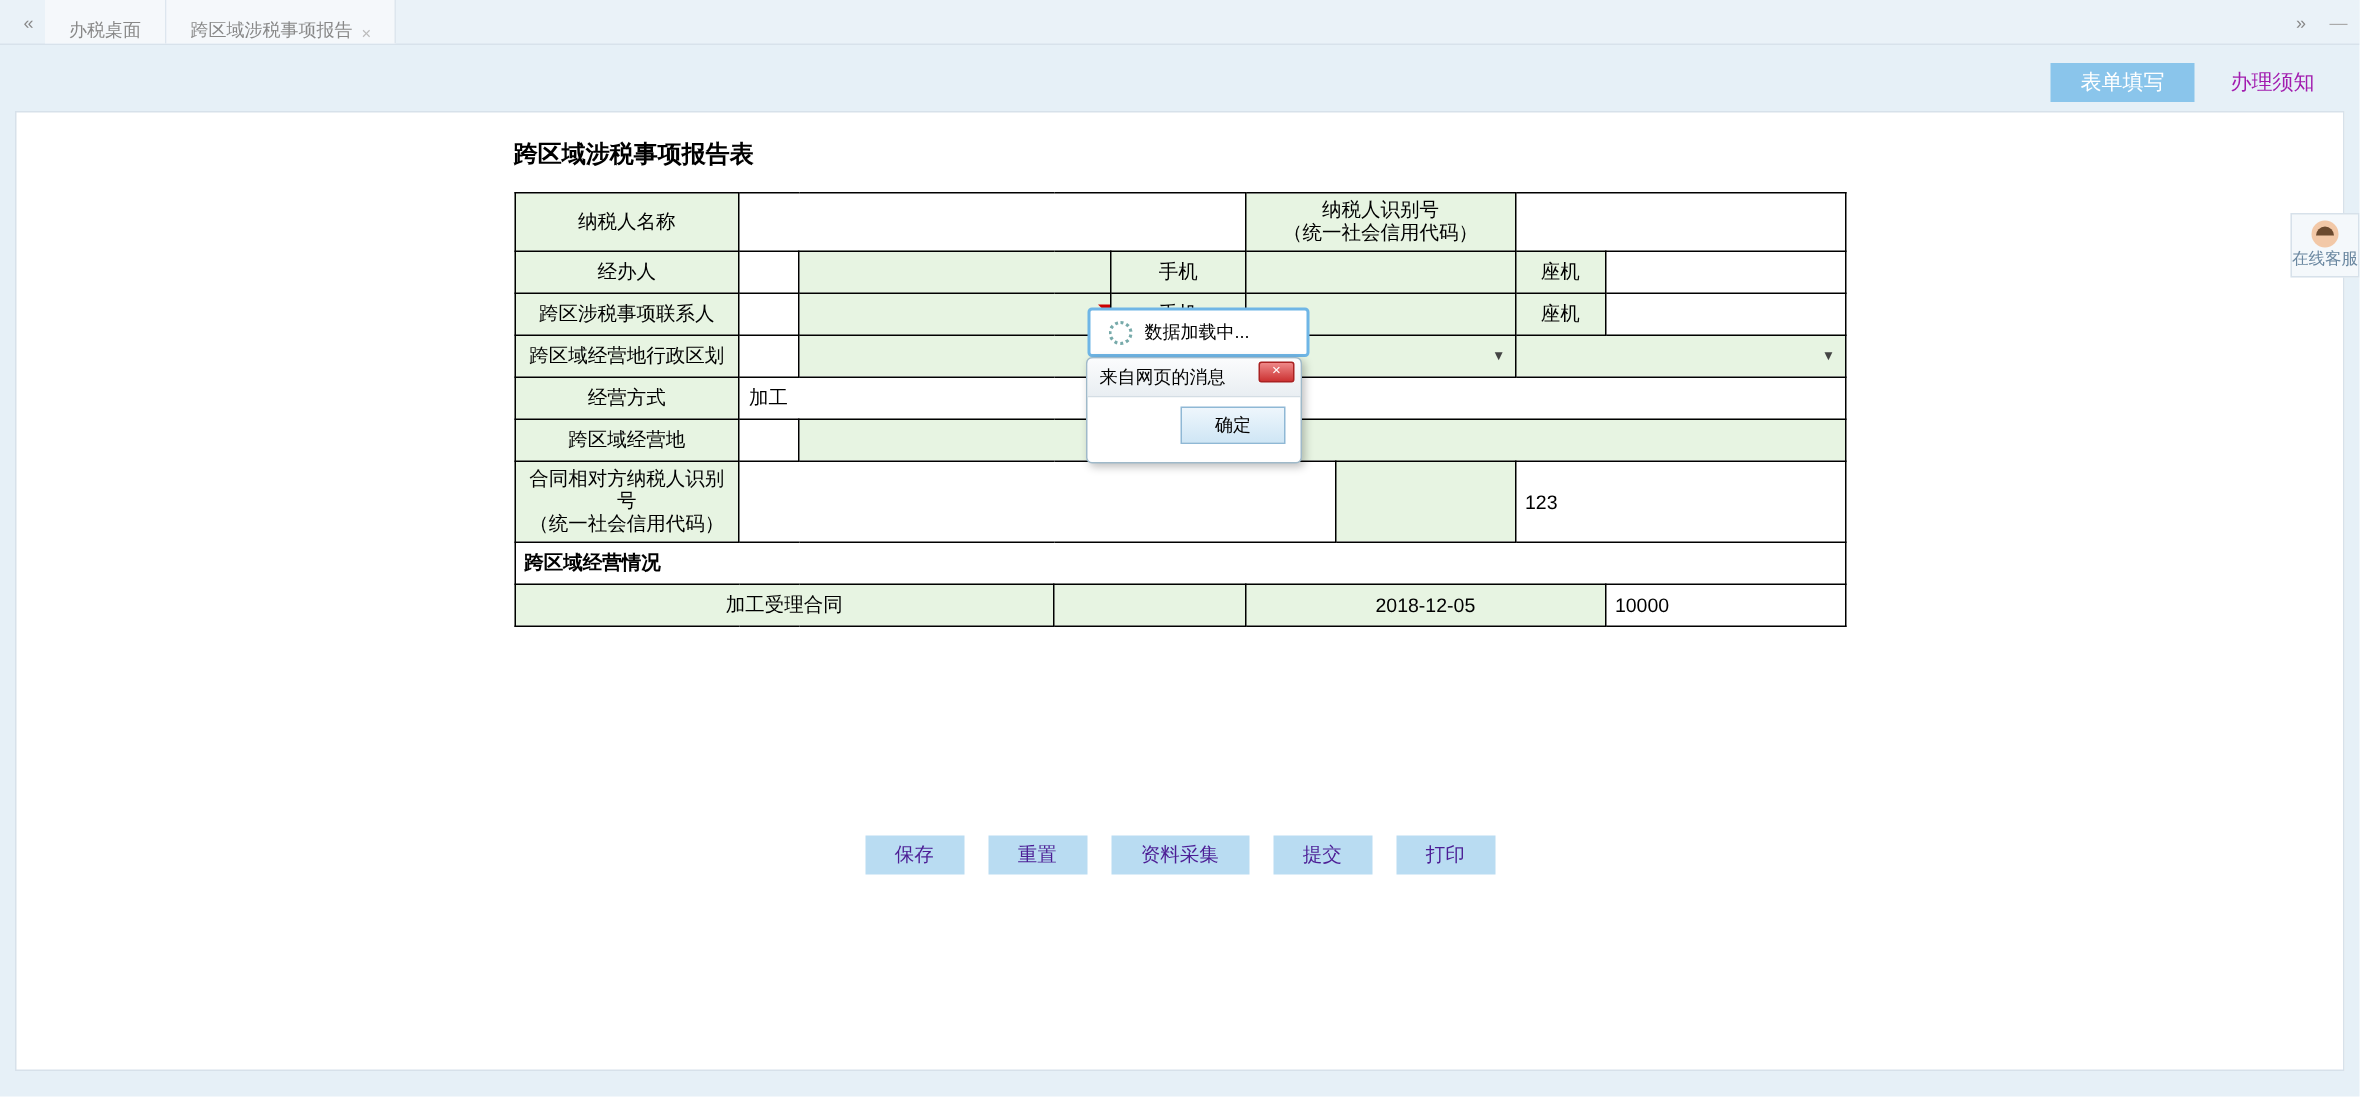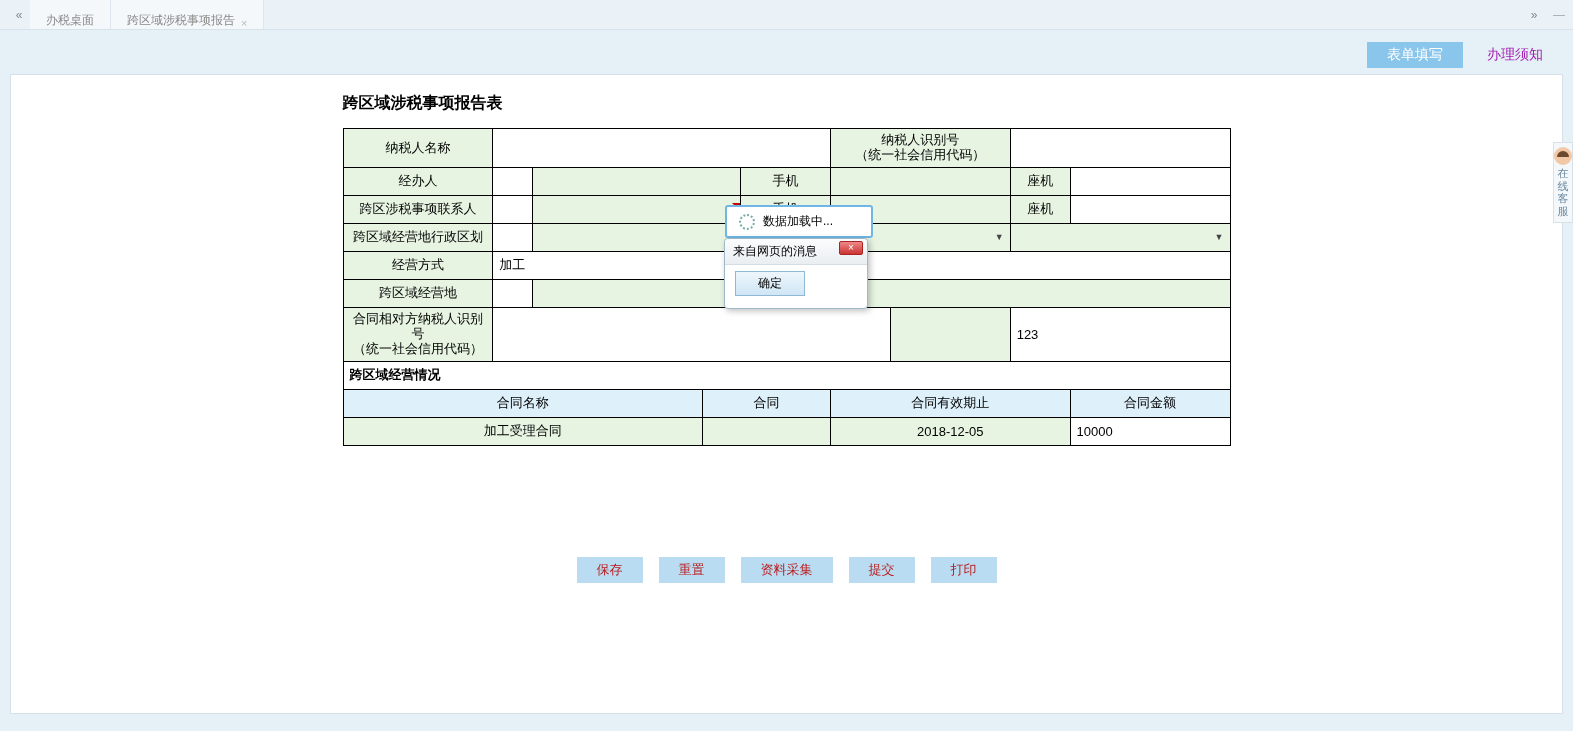--- a/index.html
+++ b/index.html
@@ -31,38 +31,38 @@
   .dd-arrow { float: right; font-size: 9px; color: #444; }
   .req-corner { display:inline-block; width:0; height:0; border-top:8px solid #c00; border-left:8px solid transparent; float:right; margin:-4px -6px 0 0; }
 
   
   td.subhead { background: #def0fa; text-align: center; font-size: 13px; }
   td.subval  { background: #e7f4e2; text-align: center; font-size: 13px; }
   td.subval-plain { background:#fff; font-size:13px; padding-left:6px; }
 
   
   .action-bar { position: absolute; left: 0; right: 0; bottom: 130px; display: flex; justify-content: center; gap: 16px; }
-  .action-bar button { background: #b9dcf2; border: none; color: #b91c1c; padding: 4px 20px; font-size: 13px; cursor: pointer; }
+  .action-bar button { background: #b9dcf2; border: none; color: #4c1d95; padding: 4px 20px; font-size: 13px; cursor: pointer; }
 
   
   .loading-pop { position: absolute; left: 725px; top: 205px; width: 148px; background: #fff; border: 2px solid #6fb6e6; border-radius: 3px; padding: 6px 12px; display: flex; align-items: center; gap: 8px; z-index: 5; }
   .spinner { width: 16px; height: 16px; border: 2px dotted #7aa; border-radius: 50%; }
 
   
   .modal { position: absolute; left: 724px; top: 238px; width: 144px; background: #fff; border: 1px solid #9fb9c9; border-radius: 4px; box-shadow: 2px 2px 6px rgba(0,0,0,.25); z-index: 10; }
   .modal-title { background: linear-gradient(#fbfcfd,#e9eef2); padding: 4px 8px; font-size: 12px; border-bottom: 1px solid #d4dde4; position: relative; border-radius: 4px 4px 0 0; }
   .modal-close { position: absolute; right: 4px; top: 2px; width: 24px; height: 14px; background: linear-gradient(#e88,#c33); border: 1px solid #a22; border-radius: 2px; color: #fff; font-size: 10px; text-align: center; line-height: 12px; cursor: pointer; }
   .modal-body { padding: 24px 12px 18px; display: flex; align-items: center; gap: 10px; justify-content: center; }
   .warn-icon { width: 0; height: 0; border-left: 11px solid transparent; border-right: 11px solid transparent; border-bottom: 19px solid #f3c733; position: relative; }
   .warn-icon::after { content: "!"; position: absolute; left: -3px; top: 3px; font-weight: bold; color: #333; font-size: 12px; }
-  .modal-footer { padding: 6px 10px 12px; display: flex; justify-content: flex-start; }
+  .modal-footer { padding: 6px 10px 12px; display: flex; justify-content: flex-end; }
   .modal-footer button { background: linear-gradient(#eef6fc,#cfe6f5); border: 1px solid #8fb8d5; padding: 3px 22px; cursor: pointer; font-size: 12px; }
 
   
-  .cs-float { position: absolute; right: 0; top: 142px; width: 20px; background: #f4f8fb; border: 1px solid #d7e1ea; text-align: center; padding: 4px 0; font-size: 11px; color: #6b88a1; line-height: 1.15; }
+  .cs-float { position: absolute; right: 0; top: 142px; width: 46px; background: #f4f8fb; border: 1px solid #d7e1ea; text-align: center; padding: 4px 0; font-size: 11px; color: #6b88a1; line-height: 1.15; }
   .cs-avatar { width: 18px; height: 18px; background: #f2c8a7; border-radius: 50%; margin: 0 auto 2px; position: relative; }
   .cs-avatar::after { content:""; position:absolute; top:4px; left:3px; width:12px; height:6px; background:#6b4a2e; border-radius:6px 6px 0 0; }
 </style>
 </head>
 <body>
 
 <div class="tab-strip">
   <div class="tab-nav-prev">«</div>
   <div class="tab">
     <span>办税桌面</span>
@@ -163,26 +163,20 @@
         <td class="val" colspan="5"></td>
         <td class="lbl"></td>
         <td class="val" colspan="2">123</td>
       </tr>
 
       <tr>
         <td class="section-head" colspan="9">跨区域经营情况</td>
       </tr>
 
       <tr>
-        <td class="subhead" colspan="3">合同名称</td>
-        <td class="subhead" colspan="2">合同</td>
-        <td class="subhead" colspan="3">合同有效期止</td>
-        <td class="subhead">合同金额</td>
-      </tr>
-      <tr>
         <td class="subval" colspan="3">加工受理合同</td>
         <td class="subval" colspan="2"></td>
         <td class="subval" colspan="3">2018-12-05</td>
         <td class="subval-plain">10000</td>
       </tr>
     </tbody>
       </table>
   </div>
 
   <div class="action-bar">

